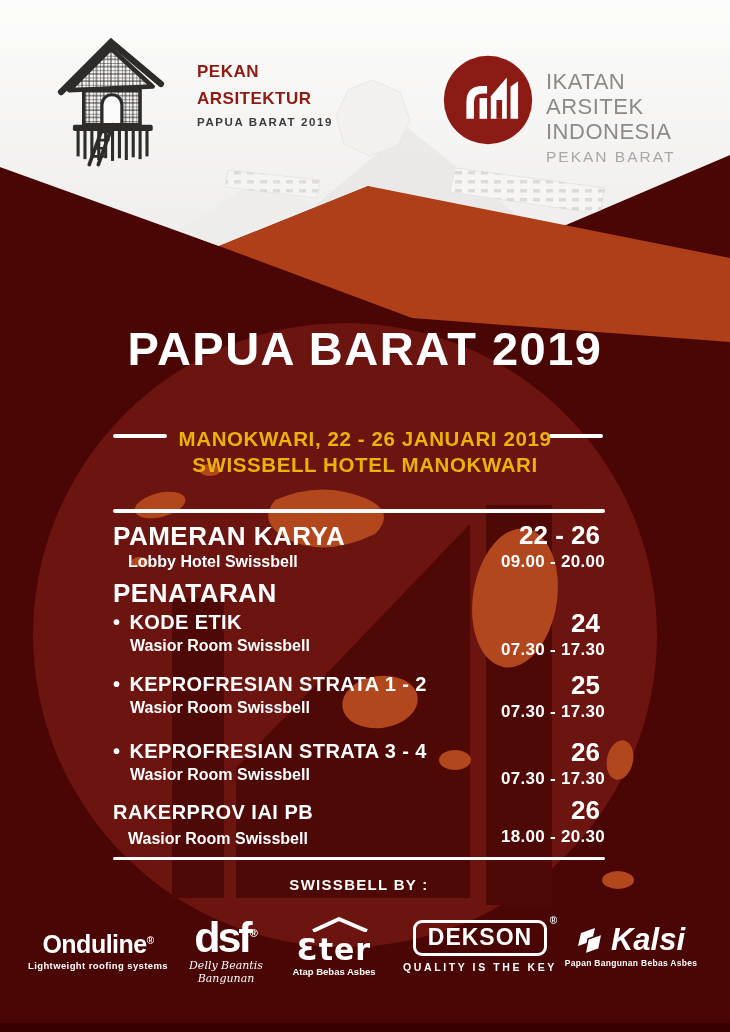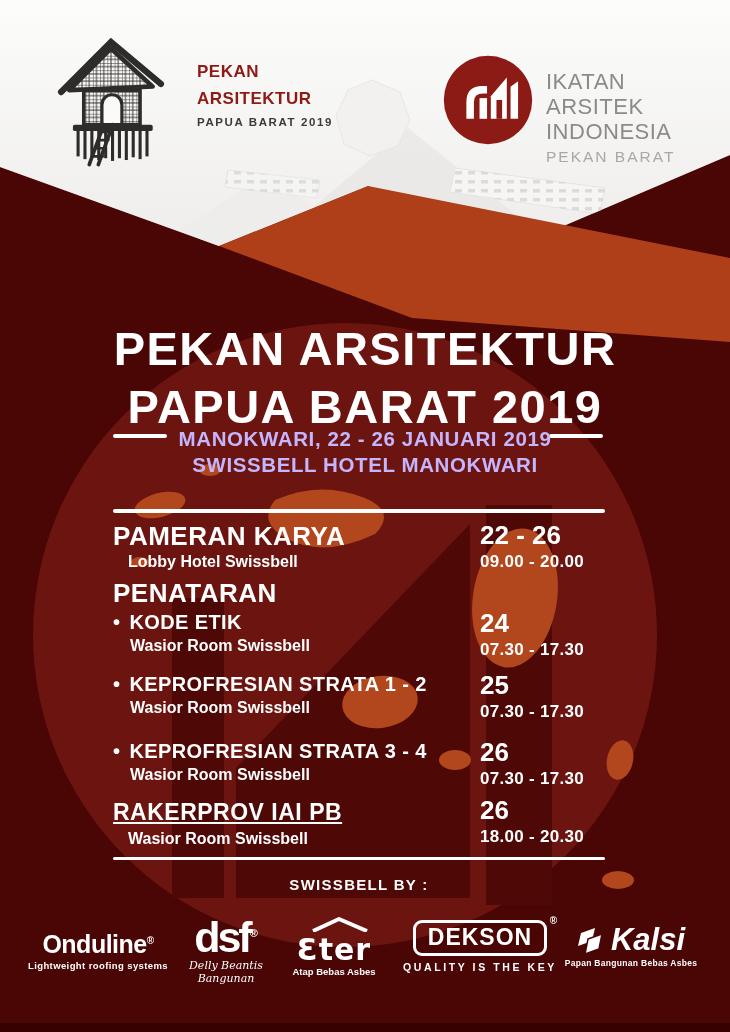--- a/index.html
+++ b/index.html
@@ -11,32 +11,32 @@
   
   .ev-text{position:absolute;left:197px;top:58px;color:#8e1a14;}
   .ev-line{font-size:17px;font-weight:800;line-height:27px;letter-spacing:.5px;}
   .ev-sub{margin-top:4px;font-size:11.5px;font-weight:700;letter-spacing:1.6px;color:#3c3a39;}
   .iai-text{position:absolute;left:546px;top:53px;color:#8c8a89;margin-top:16px;}
   .iai-line{font-size:22px;font-weight:500;line-height:25px;letter-spacing:.5px;}
   .iai-sub{margin-top:4px;font-size:15.5px;font-weight:500;letter-spacing:2px;color:#a9a7a5;}
   
   .title-block{position:absolute;top:320px;left:0;width:730px;text-align:center;color:#fff;}
   .main-title{font-size:47px;font-weight:800;letter-spacing:1.5px;line-height:58px;}
-  .sub-block{position:absolute;top:426px;left:0;width:730px;text-align:center;color:#c4b5fd;}
+  .sub-block{position:absolute;top:426px;left:0;width:730px;text-align:center;color:#eab308;}
   .sub-line{font-size:20.5px;font-weight:800;letter-spacing:.6px;line-height:26px;}
   .dash{position:absolute;top:434px;width:54px;height:4px;background:#fff;border-radius:2px;}
   .dash.l{left:113px}.dash.r{right:127px}
   
   .schedule{position:absolute;top:509px;left:113px;width:492px;color:#fff;}
   .divider{height:3.5px;background:#fff;border-radius:2px;}
   .srow{display:flex;justify-content:space-between;align-items:flex-start;}
   .sleft{}
-  .sright{text-align:left;min-width:125px;}
+  .sright{text-align:right;min-width:125px;}
   .stitle{font-size:26px;font-weight:800;letter-spacing:.5px;line-height:28px;}
-  .stitle.big{font-size:23px;line-height:30px;text-decoration:underline;}
+  .stitle.big{font-size:20px;line-height:30px;}
   .btitle{font-size:20px;font-weight:800;letter-spacing:.4px;line-height:24px;display:flex;gap:9px;}
   .venue{font-size:16px;font-weight:700;margin:2px 0 0 15px;line-height:20px;}
   .venue.bv{margin-left:17px;}
   .sdate{font-size:26px;font-weight:800;line-height:27px;padding-right:5px;}
   .stime{font-size:17px;font-weight:700;margin-top:3px;letter-spacing:.3px;}
   .r0{margin-top:9px}.r1{margin-top:7px}.r2{margin-top:3px}
   .r3{margin-top:12px}.r4{margin-top:17px}.r5{margin-top:8px}
   .divider.d2{margin-top:8px;}
   .supported{text-align:center;font-size:15px;font-weight:800;letter-spacing:1.3px;margin-top:16px;}
   
@@ -170,21 +170,20 @@
   </svg>
 
   <div class="iai-text">
     <div class="iai-line">IKATAN</div>
     <div class="iai-line">ARSITEK</div>
     <div class="iai-line">INDONESIA</div>
     <div class="iai-sub">PEKAN BARAT</div>
   </div>
 
   <div class="title-block">
-    <div class="main-title">PEKAN ARSITEKTUR</div>
     <div class="main-title">PAPUA BARAT 2019</div>
   </div>
   <div class="dash l"></div>
   <div class="dash r"></div>
   <div class="sub-block">
     <div class="sub-line">MANOKWARI, 22 - 26 JANUARI 2019</div>
     <div class="sub-line">SWISSBELL HOTEL MANOKWARI</div>
   </div>
 
   <div class="schedule">

